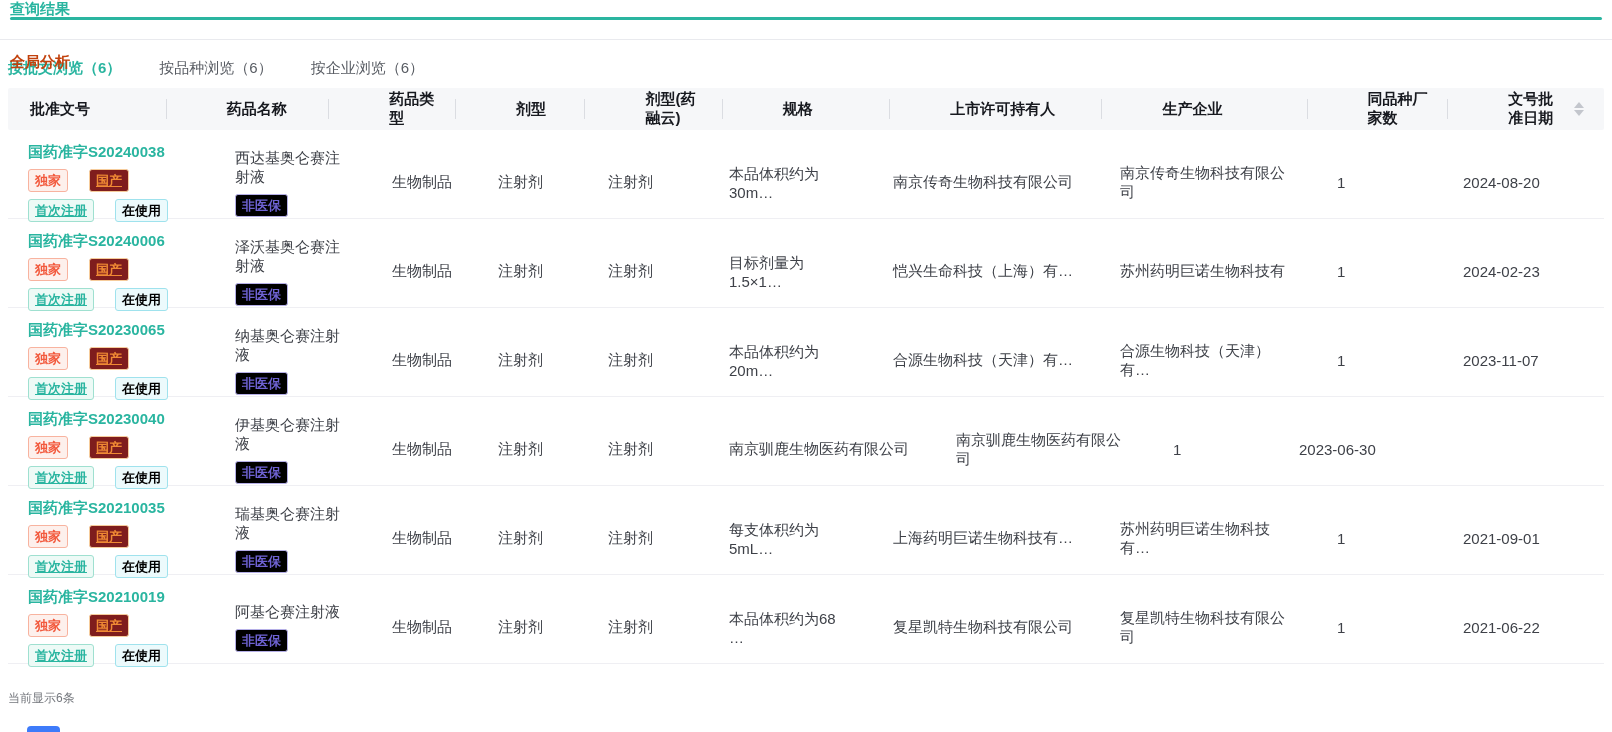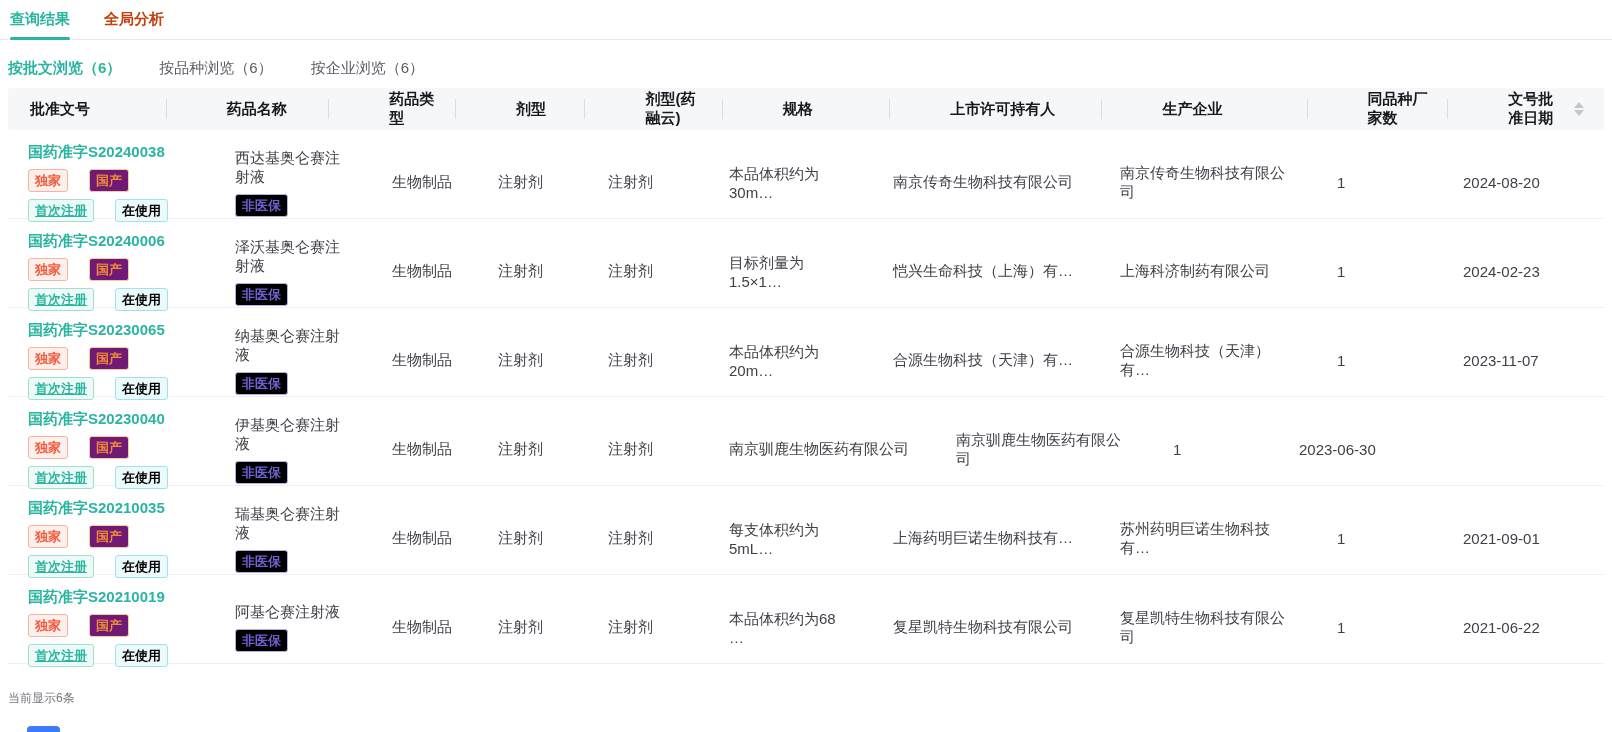--- a/index.html
+++ b/index.html
@@ -5,21 +5,21 @@
   * { margin:0; padding:0; box-sizing:border-box; }
   html,body { width:1612px; height:732px; }
   body {
     background:#fff;
     font-family:"Liberation Sans","DejaVu Sans",sans-serif;
     color:#3e4148;
     overflow:hidden;
     position:relative;
   }
   
-  .tabbar { display:flex; gap:34px; padding:0 10px; height:40px; align-items:stretch; border-bottom:1px solid #e9eaee; }
+  .tabbar { display:flex; gap:34px; padding:0 10px; height:40px; align-items:stretch; border-bottom:1px solid #e9eaee;flex-direction:column; }
   .tab { font-size:15px; font-weight:700; color:#c2410c; display:flex; align-items:center; position:relative; cursor:pointer; }
   .tab.active { color:#2ab5a0; }
   .tab.active::after { content:""; position:absolute; left:0; right:0; bottom:-1px; height:3px; background:#2ab5a0; border-radius:2px; }
   
   .subtabs { display:flex; gap:38px; padding:0 8px; height:48px; align-items:center; }
   .subtab { font-size:15px; color:#585c63; cursor:pointer;margin-top:8px; }
   .subtab.active { color:#2ab5a0; font-weight:700; }
   
   .table { margin:0 8px; }
   .thead { display:flex; align-items:center; background:#f6f7f9; height:42px; border-radius:2px;gap:40px; }
@@ -30,21 +30,21 @@
   .sorter { display:inline-flex; flex-direction:column; gap:2px; cursor:pointer; }
   .caret { width:0; height:0; border-left:5px solid transparent; border-right:5px solid transparent; }
   .caret.up { border-bottom:6px solid #c3c6cd; }
   .caret.down { border-top:6px solid #c3c6cd; }
   .trow { display:flex; align-items:center; height:89px; border-bottom:1px solid #efeff3; background:#fff; }
   .td { font-size:15px; color:#3e4148; padding:0 20px;margin-top:17px; }
   .approval-link { display:block; color:#2ab5a0; font-weight:700; font-size:15px; text-decoration:none; margin-bottom:7px; cursor:pointer; }
   .badges { display:flex; flex-wrap:wrap; gap:21px; row-gap:7px; max-width:175px; }
   .badge { display:inline-block; font-size:13px; font-weight:700; line-height:1; padding:4px 6px; border-radius:3px; border:1px solid; white-space:nowrap; }
   .badge-exclusive { color:#f2593d; background:#fdf0ec; border-color:#f8b39f; }
-  .badge-domestic  { color:#f08a34; background:#701a75; border-color:#f6cc9b; }
+  .badge-domestic  { color:#f08a34; background:#7f1d1d; border-color:#f6cc9b;text-decoration:underline; }
   .badge-first     { color:#2ab5a0; background:#edfaf6; border-color:#9fe0d0;text-decoration:underline; }
   .badge-inuse     { color:#000000; background:#ecfafc; border-color:#9fe2ed; }
   .badge-nonmedical{ color:#6e62d2; background:#000000; border-color:#b5afe7; }
   .drug-name { margin-bottom:7px; }
   
   .footer { padding:26px 8px 0; font-size:12px; color:#75787e; }
   .page-btn { position:absolute; left:27px; top:726px; width:33px; height:28px; border-radius:4px; background:#3e7bfa; cursor:pointer; }
 </style>
 </head>
 <body>
@@ -116,21 +116,21 @@
     </div>
     <div class="td c2">
       <div class="drug-name">泽沃基奥仑赛注射液</div>
       <span class="badge badge-nonmedical">非医保</span>
     </div>
     <div class="td c3">生物制品</div>
     <div class="td c4">注射剂</div>
     <div class="td c5">注射剂</div>
     <div class="td c6">目标剂量为1.5×1…</div>
     <div class="td c7">恺兴生命科技（上海）有…</div>
-    <div class="td c8">上海科济制药有限公司</div>
+    <div class="td c8">苏州药明巨诺生物科技有</div>
     <div class="td c9">1</div>
     <div class="td c10">2024-02-23</div>
   </div>
 
   <div class="trow">
     <div class="td c1">
       <a class="approval-link">国药准字S20230065</a>
       <div class="badges">
             <span class="badge badge-exclusive">独家</span>
             <span class="badge badge-domestic">国产</span>

